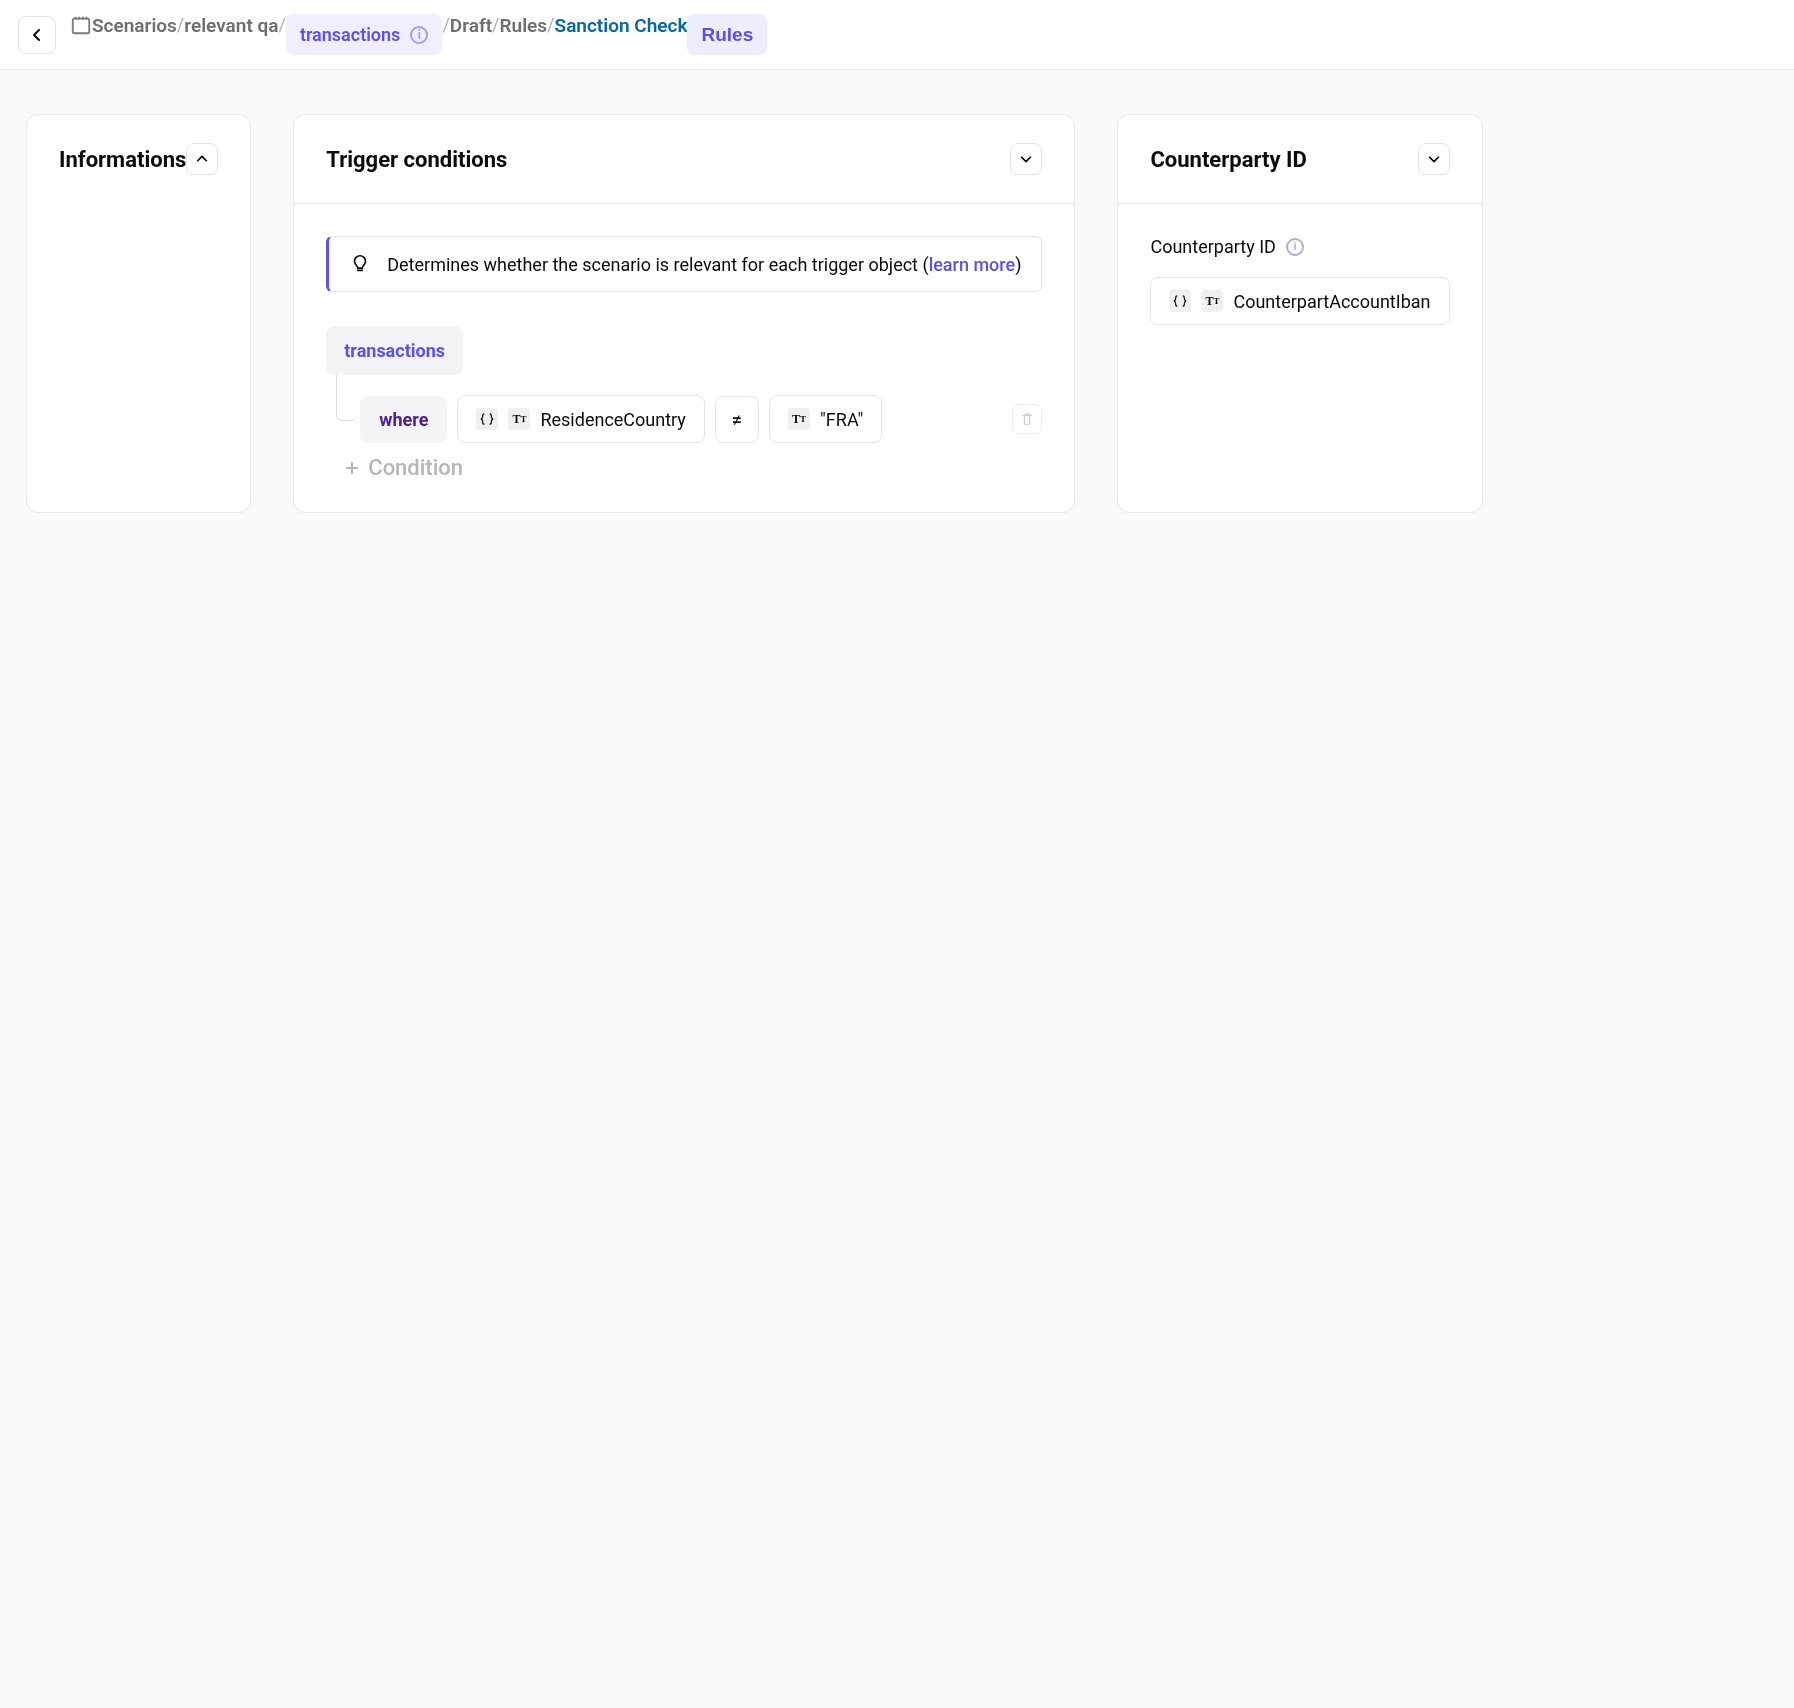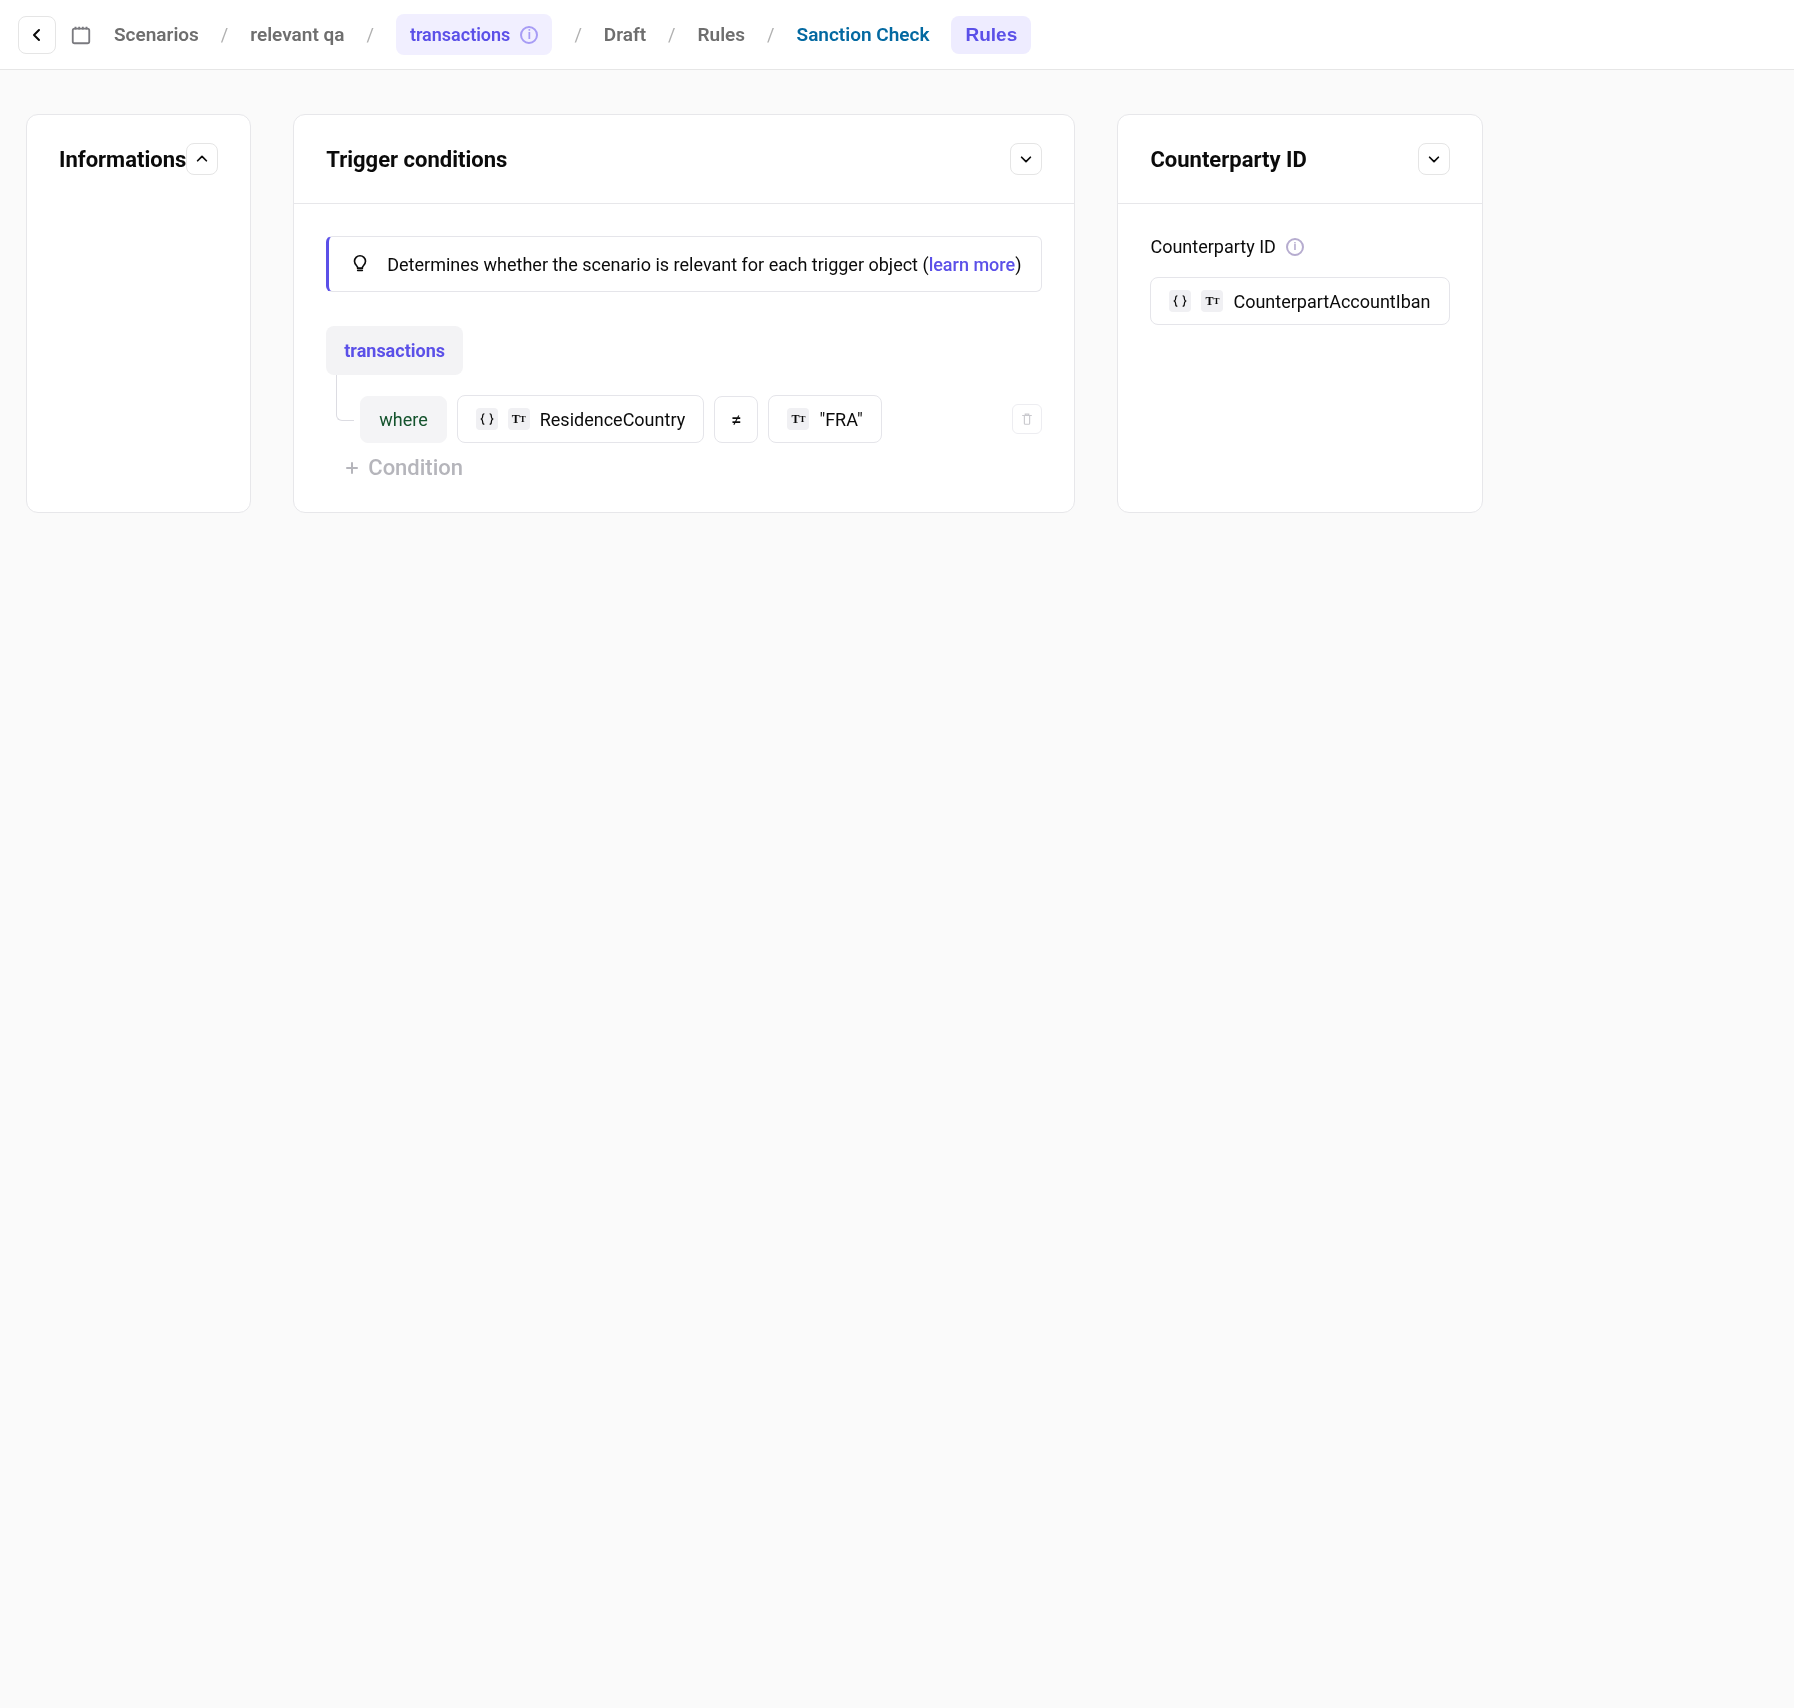--- a/index.html
+++ b/index.html
@@ -19,22 +19,21 @@
 .back-btn {
   width: 38px; height: 38px;
   border: 1px solid #e5e5e5;
   border-radius: 8px;
   background: #fff;
   display: flex; align-items: center; justify-content: center;
   cursor: pointer;
 }
 .breadcrumbs {
   display: flex;
-  align-items: center;
-  gap: 22px;
+  gap: 0;
   font-size: 18px;
   font-weight: 600;
 }
 .crumb { color: #6e6e6e; cursor: pointer; font-size: 19px; }
 .crumb-sep { color: #b0b0b0; font-weight: 400; }
 .crumb-active {
   color: #5b50e8;
   background: #f1efff;
   padding: 10px 14px;
   border-radius: 8px;
@@ -140,22 +139,22 @@
   border-radius: 8px;
   background: #fff;
   padding: 12px 18px;
   font-size: 18px;
   display: flex;
   align-items: center;
   gap: 10px;
 }
 .token-where {
   background: #f4f4f6;
-  color: #14532d;
-  font-weight: 400;
+  color: #4c1d95;
+  font-weight: 700;
   border: 1px solid #f4f4f6;
 }
 .token-op { padding: 12px 16px; font-weight: 600; }
 .mini-icon {
   width: 22px; height: 22px;
   background: #f0f0f3;
   border-radius: 4px;
   display: flex; align-items: center; justify-content: center;
   font-size: 12px;
   font-weight: 700;

